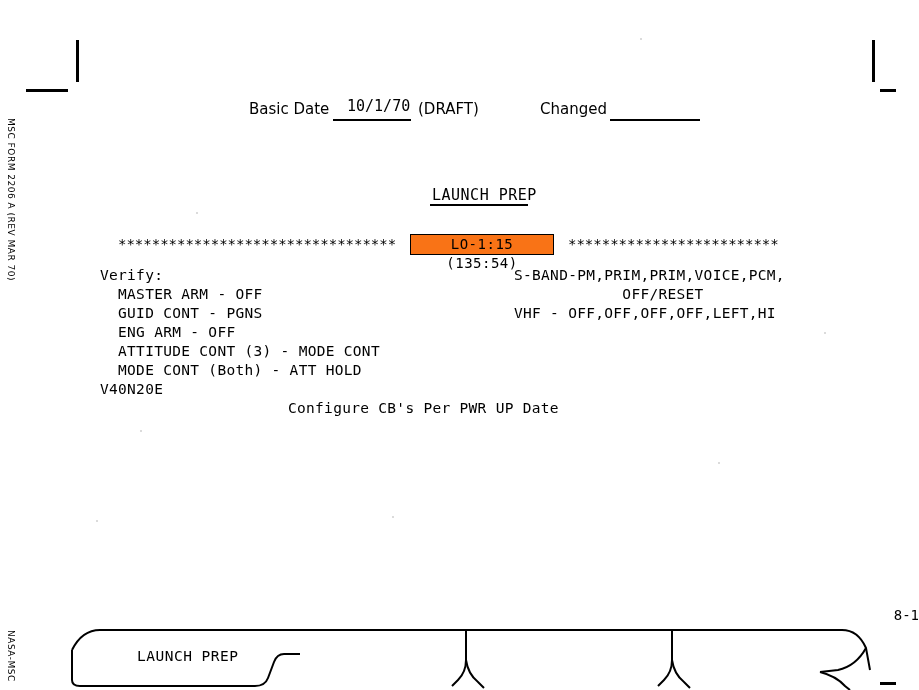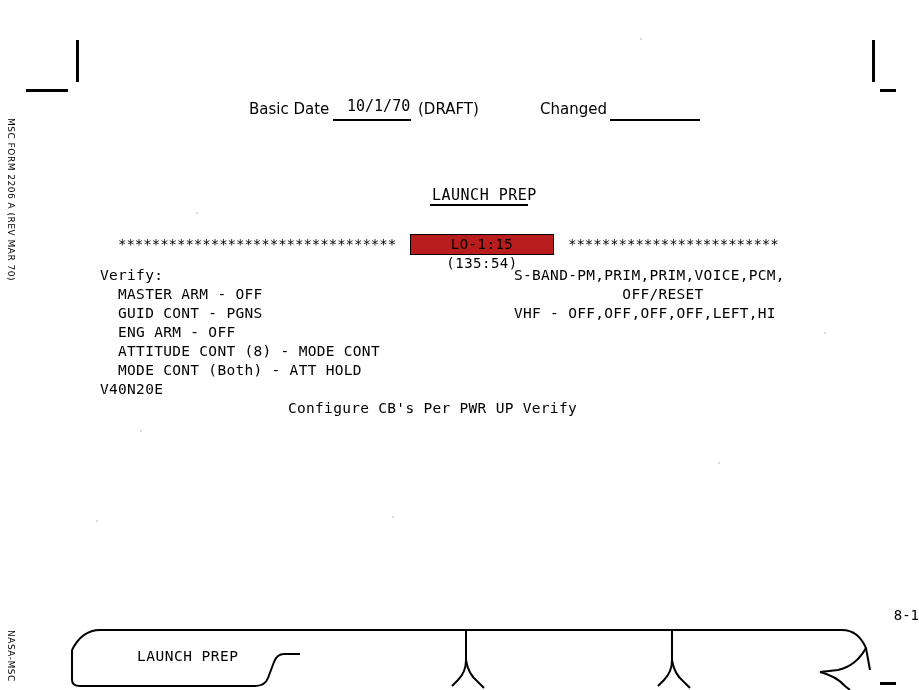--- a/index.html
+++ b/index.html
@@ -137,21 +137,21 @@
     position: absolute;
     left: 410px;
     top: 0px;
     width: 144px;
     height: 21px;
     border: 1.5px solid #000;
     box-sizing: border-box;
     text-align: center;
     font-size: 14px;
     line-height: 19px;
-    background: #b91c1c;
+    background: #f97316;
     letter-spacing: 0.5px;
   }
 
   
   .col-left {
     position: absolute;
     left: 100px;
     top: 266px;
     font-size: 14.5px;
     line-height: 19px;
@@ -238,27 +238,27 @@
   <div class="star-row">
     <span class="stars-left">*********************************</span>
     <span class="time-box">LO-1:15 (135:54)</span>
     <span class="stars-right">*************************</span>
   </div>
 
   <div class="col-left">Verify:
   MASTER ARM - OFF
   GUID CONT - PGNS
   ENG ARM - OFF
-  ATTITUDE CONT (8) - MODE CONT
+  ATTITUDE CONT (3) - MODE CONT
   MODE CONT (Both) - ATT HOLD
 V40N20E</div>
   <div class="col-right">S-BAND-PM,PRIM,PRIM,VOICE,PCM,
             OFF/RESET
 VHF - OFF,OFF,OFF,OFF,LEFT,HI</div>
-  <div class="note-line">Configure CB's Per PWR UP Verify</div>
+  <div class="note-line">Configure CB's Per PWR UP Date</div>
 
   <div class="page-num">8-1</div>
 
   <svg class="tab-svg" width="919" height="70">
     <path d="M 72 30 Q 82 10 100 10 L 842 10 Q 858 10 866 28 L 870 50" fill="none" stroke="#000" stroke-width="2"></path>
     <path d="M 72 30 L 72 60 Q 72 66 80 66 L 255 66 Q 265 66 268 58 L 274 42 Q 277 34 284 34 L 300 34" fill="none" stroke="#000" stroke-width="2"></path>
     <path d="M 466 10 L 466 40 Q 466 52 458 60 L 452 66" fill="none" stroke="#000" stroke-width="2"></path>
     <path d="M 466 40 Q 468 54 478 62 L 484 68" fill="none" stroke="#000" stroke-width="2"></path>
     <path d="M 672 10 L 672 40 Q 672 52 664 60 L 658 66" fill="none" stroke="#000" stroke-width="2"></path>
     <path d="M 672 40 Q 674 54 684 62 L 690 68" fill="none" stroke="#000" stroke-width="2"></path>

